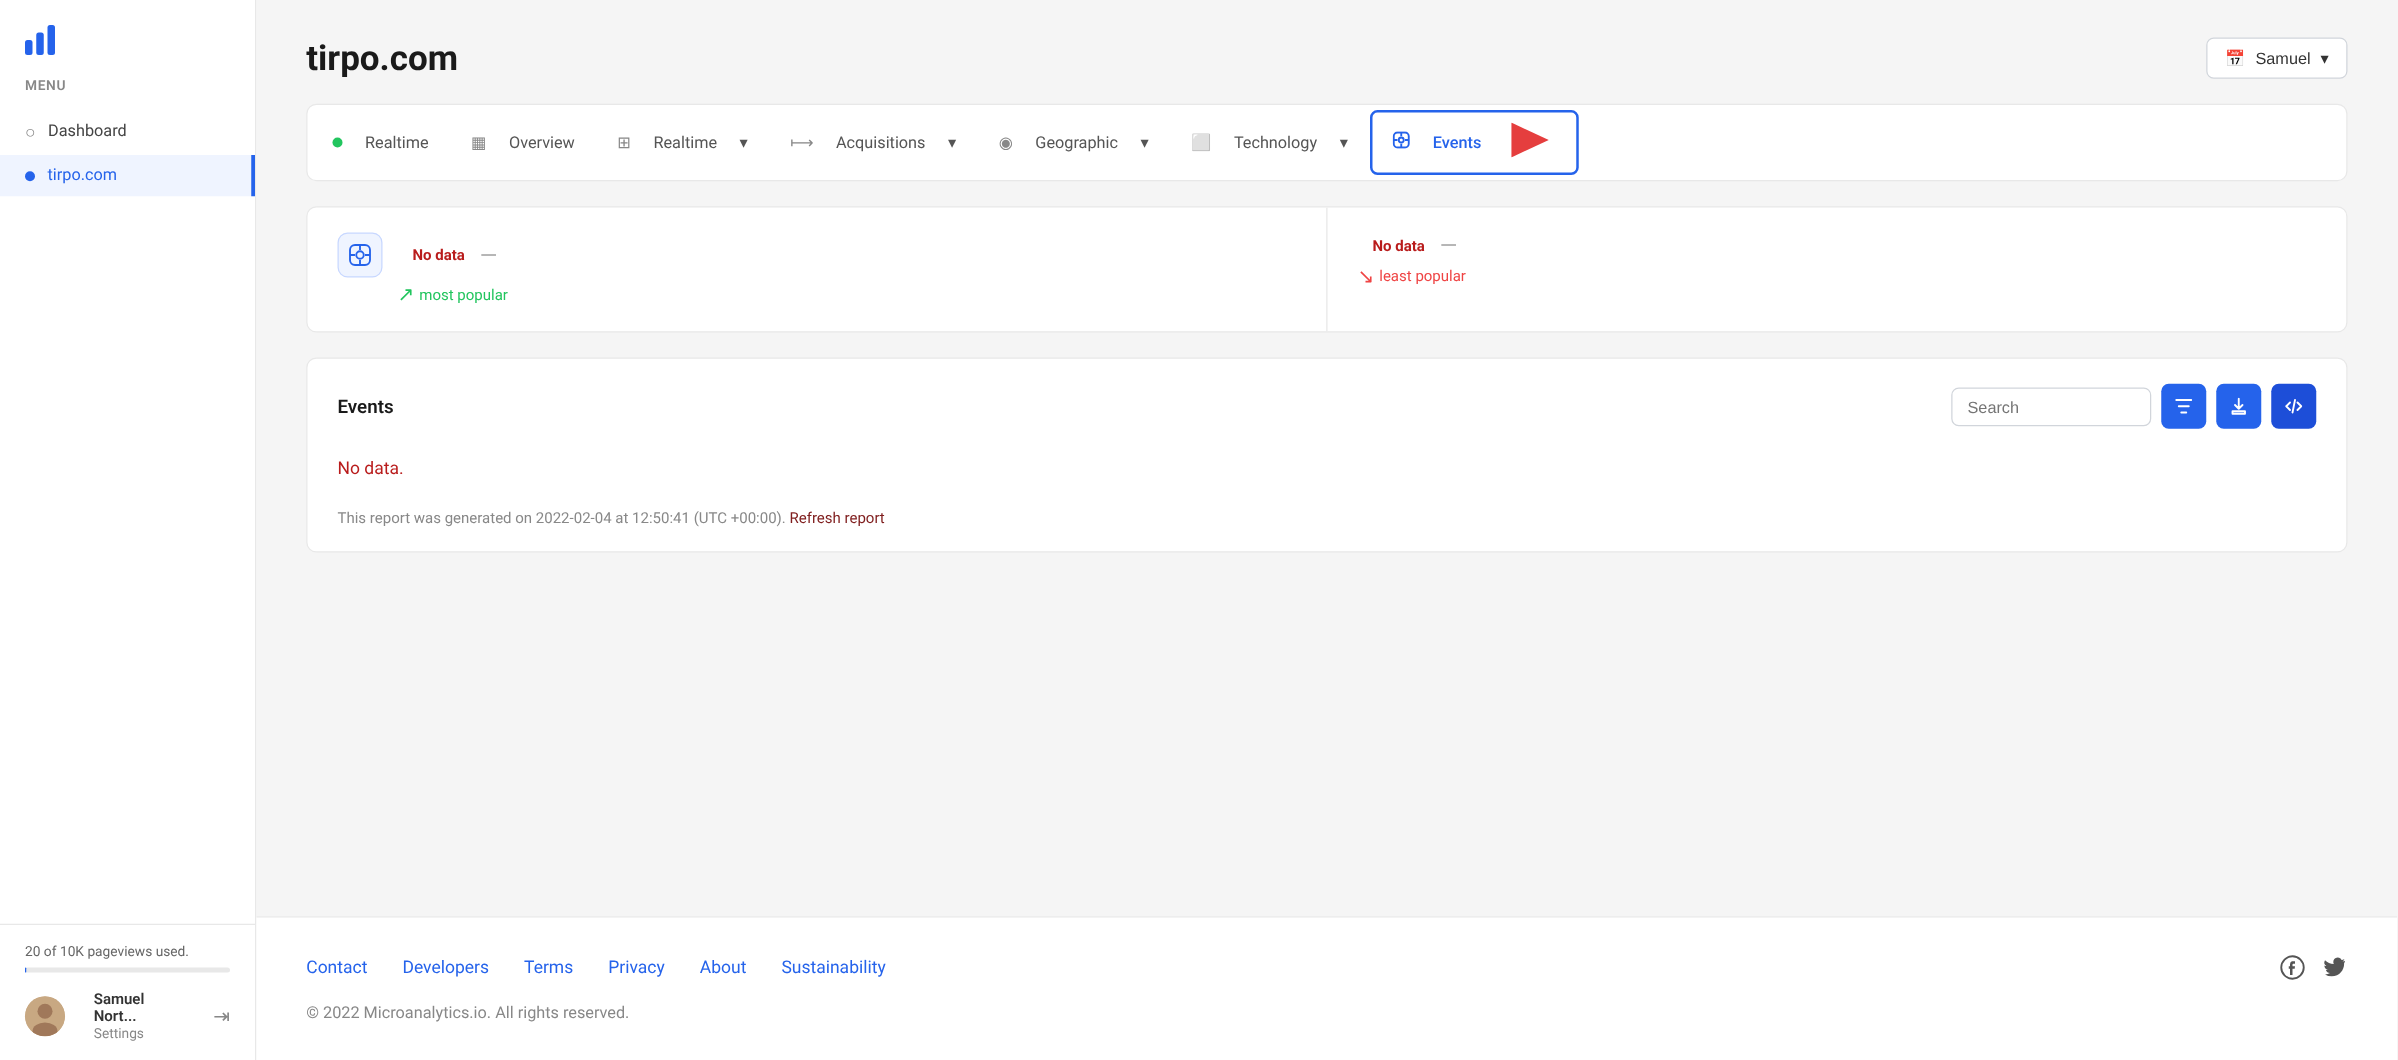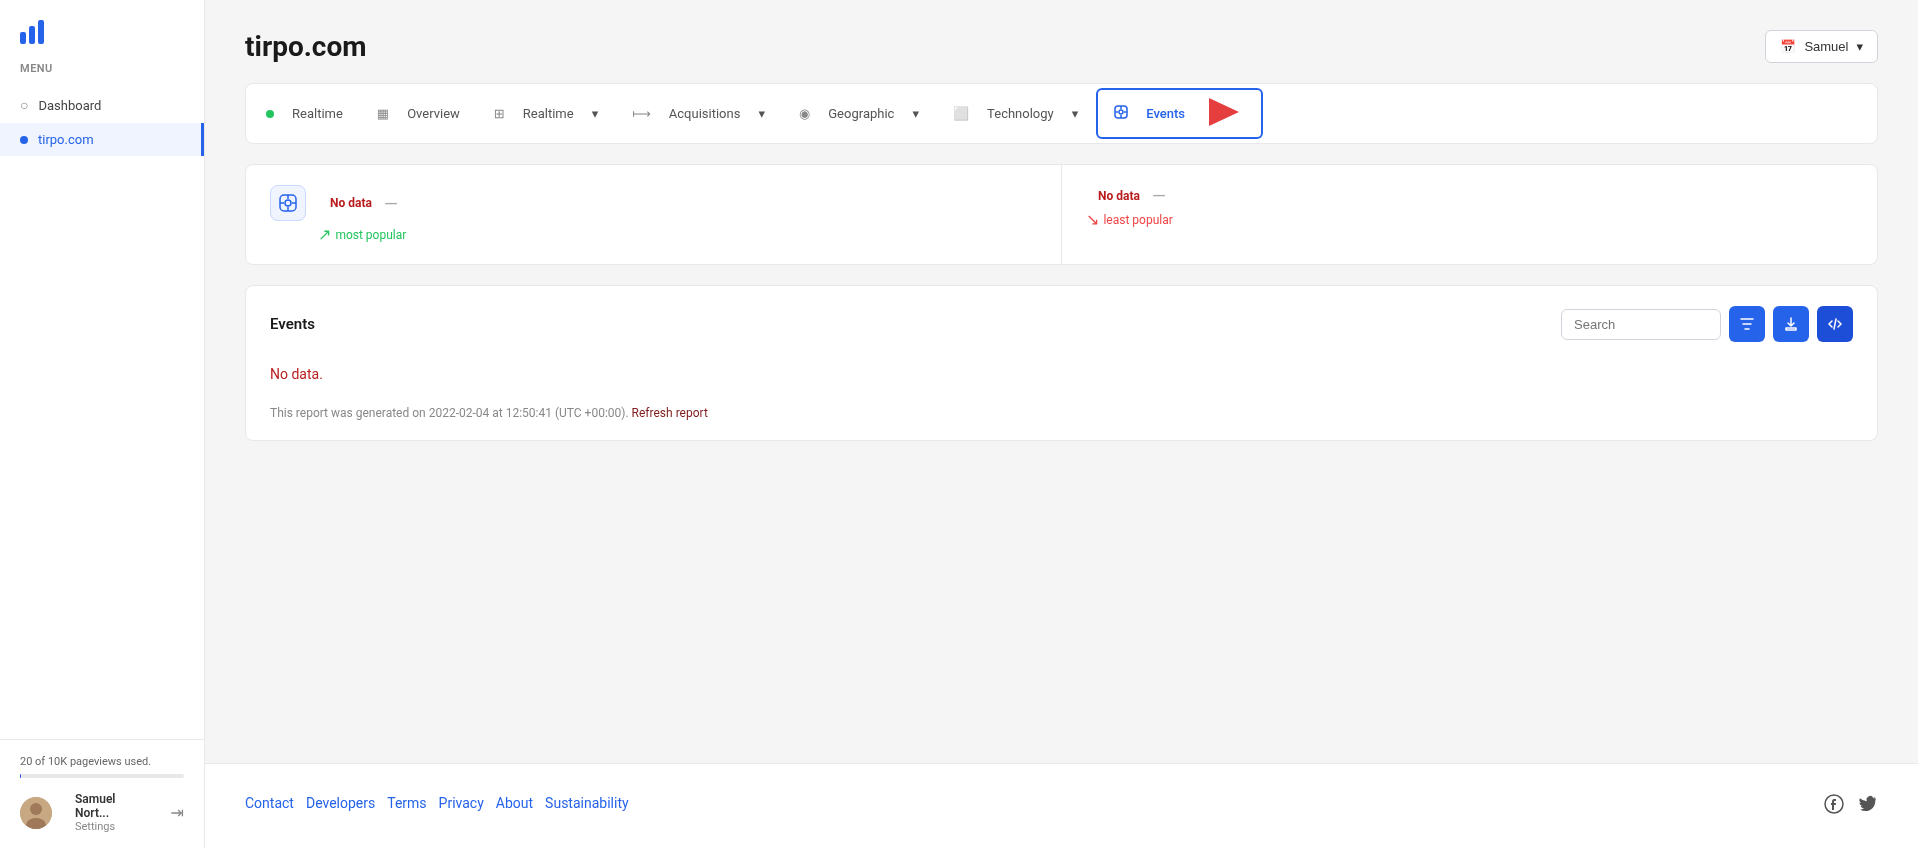--- a/index.html
+++ b/index.html
@@ -304,21 +304,21 @@
 
     
     .footer {
       background: #fff;
       border-top: 1px solid #e8e8e8;
       padding: 30px 40px;
       margin-top: auto;
     }
     .footer-links {
       display: flex;
-      gap: 12px;
+      gap: 28px;
       margin-bottom: 6px;
     }
     .footer-link {
       font-size: 14px;
       color: #2563eb;
       text-decoration: none;
       cursor: pointer;
     }
     .footer-social {
       display: flex;
@@ -540,14 +540,17 @@
             <path d="M12 7h-1.5a.5.5 0 0 0-.5.5V9h2l-.25 2H10v5H8v-5H7V9h1V7.5A2.5 2.5 0 0 1 9.5 5H12v2z" fill="#555"></path>
           </svg>
         </span>
         <span class="social-icon">
           <svg width="20" height="20" viewBox="0 0 20 20" fill="none">
             <path d="M18 4.5a7 7 0 0 1-2 .6 3.5 3.5 0 0 0 1.5-2 7 7 0 0 1-2.2.85A3.5 3.5 0 0 0 9 7.15 9.9 9.9 0 0 1 2 4.2a3.5 3.5 0 0 0 1.1 4.67 3.5 3.5 0 0 1-1.6-.44v.04a3.5 3.5 0 0 0 2.8 3.43 3.5 3.5 0 0 1-1.58.06 3.5 3.5 0 0 0 3.26 2.43A7 7 0 0 1 2 15.5a9.9 9.9 0 0 0 5.35 1.57c6.42 0 9.93-5.32 9.93-9.93l-.01-.45A7 7 0 0 0 18 4.5z" fill="#555"></path>
           </svg>
         </span>
       </div>
     </div>
+    <div style="margin-top:10px;">
+      <span class="footer-copyright">© 2022 Microanalytics.io. All rights reserved.</span>
+    </div>
   </footer>
 </main>
 
 </body></html>

